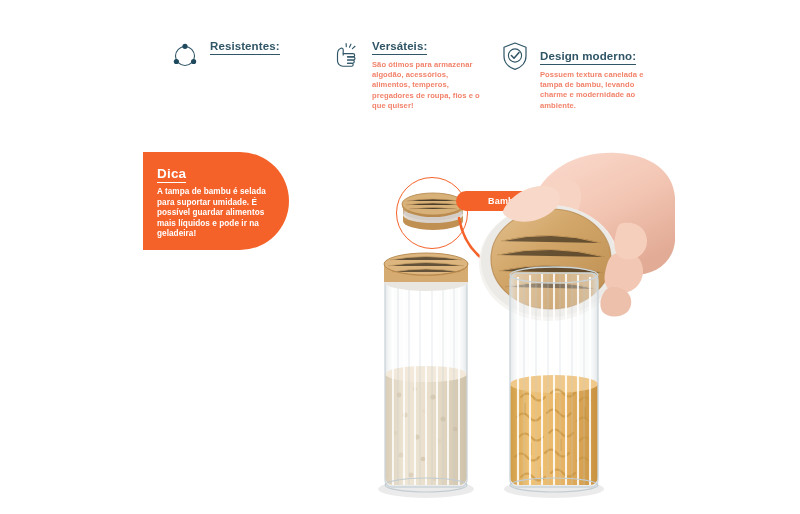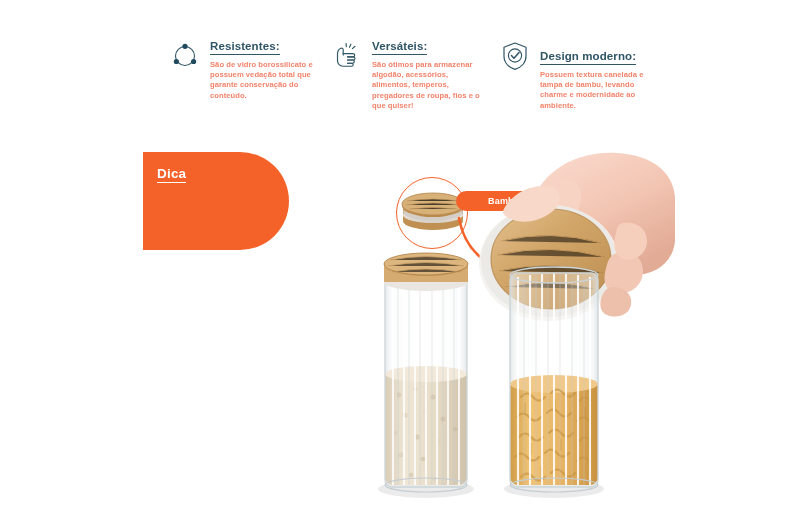--- a/index.html
+++ b/index.html
@@ -71,21 +71,20 @@
       <span class="ficon">
         <svg width="30" height="30" viewBox="0 0 30 30">
           <circle cx="15" cy="16" r="9.5" fill="none" stroke="#2f5566" stroke-width="1.1"></circle>
           <circle cx="15" cy="6.3" r="2.6" fill="#1f4a5e"></circle>
           <circle cx="6.4" cy="21.5" r="2.6" fill="#1f4a5e"></circle>
           <circle cx="23.6" cy="21.5" r="2.6" fill="#1f4a5e"></circle>
         </svg>
       </span>
       <div class="ftext">
         <div class="fhead">Resistentes:</div>
-        <p class="fbody">São de vidro borossilicato e possuem vedação total que garante conservação do conteúdo.</p>
       </div>
     </div>
 
     <div class="feature" id="f2">
       <span class="ficon">
         <svg width="32" height="32" viewBox="0 0 32 32">
           <g fill="none" stroke="#2f5566" stroke-width="1.15" stroke-linecap="round" stroke-linejoin="round">
             <path d="M6.5 14.5c0-3.2 1.3-5.6 3.4-6.3 1.3-.4 2.3.3 2.3 1.7v5.2"></path>
             <path d="M12.2 13.6h9.6c1.1 0 1.9.7 1.9 1.6s-.8 1.6-1.9 1.6h-5.3"></path>
             <path d="M16.5 16.8h5.6c1.1 0 1.9.7 1.9 1.6s-.8 1.6-1.9 1.6h-5.6"></path>
@@ -114,20 +113,21 @@
       <div class="ftext">
         <div class="fhead">Design moderno:</div>
         <p class="fbody">Possuem textura canelada e tampa de bambu, levando charme e modernidade ao ambiente.</p>
       </div>
     </div>
 
   </div>
 
   <div class="dica">
     <div class="dica-title">Dica</div>
+    <p class="dica-body">A tampa de bambu é selada para suportar umidade. É possível guardar alimentos mais líquidos e pode ir na geladeira!</p>
   </div>
 
   <div class="callout-circle">
     <svg width="70" height="70" viewBox="0 0 70 70">
       <defs>
         <linearGradient id="bamTop" x1="0" y1="0" x2="0" y2="1">
           <stop offset="0%" stop-color="#e0bb85"></stop>
           <stop offset="45%" stop-color="#cda063"></stop>
           <stop offset="100%" stop-color="#b9884b"></stop>
         </linearGradient>

